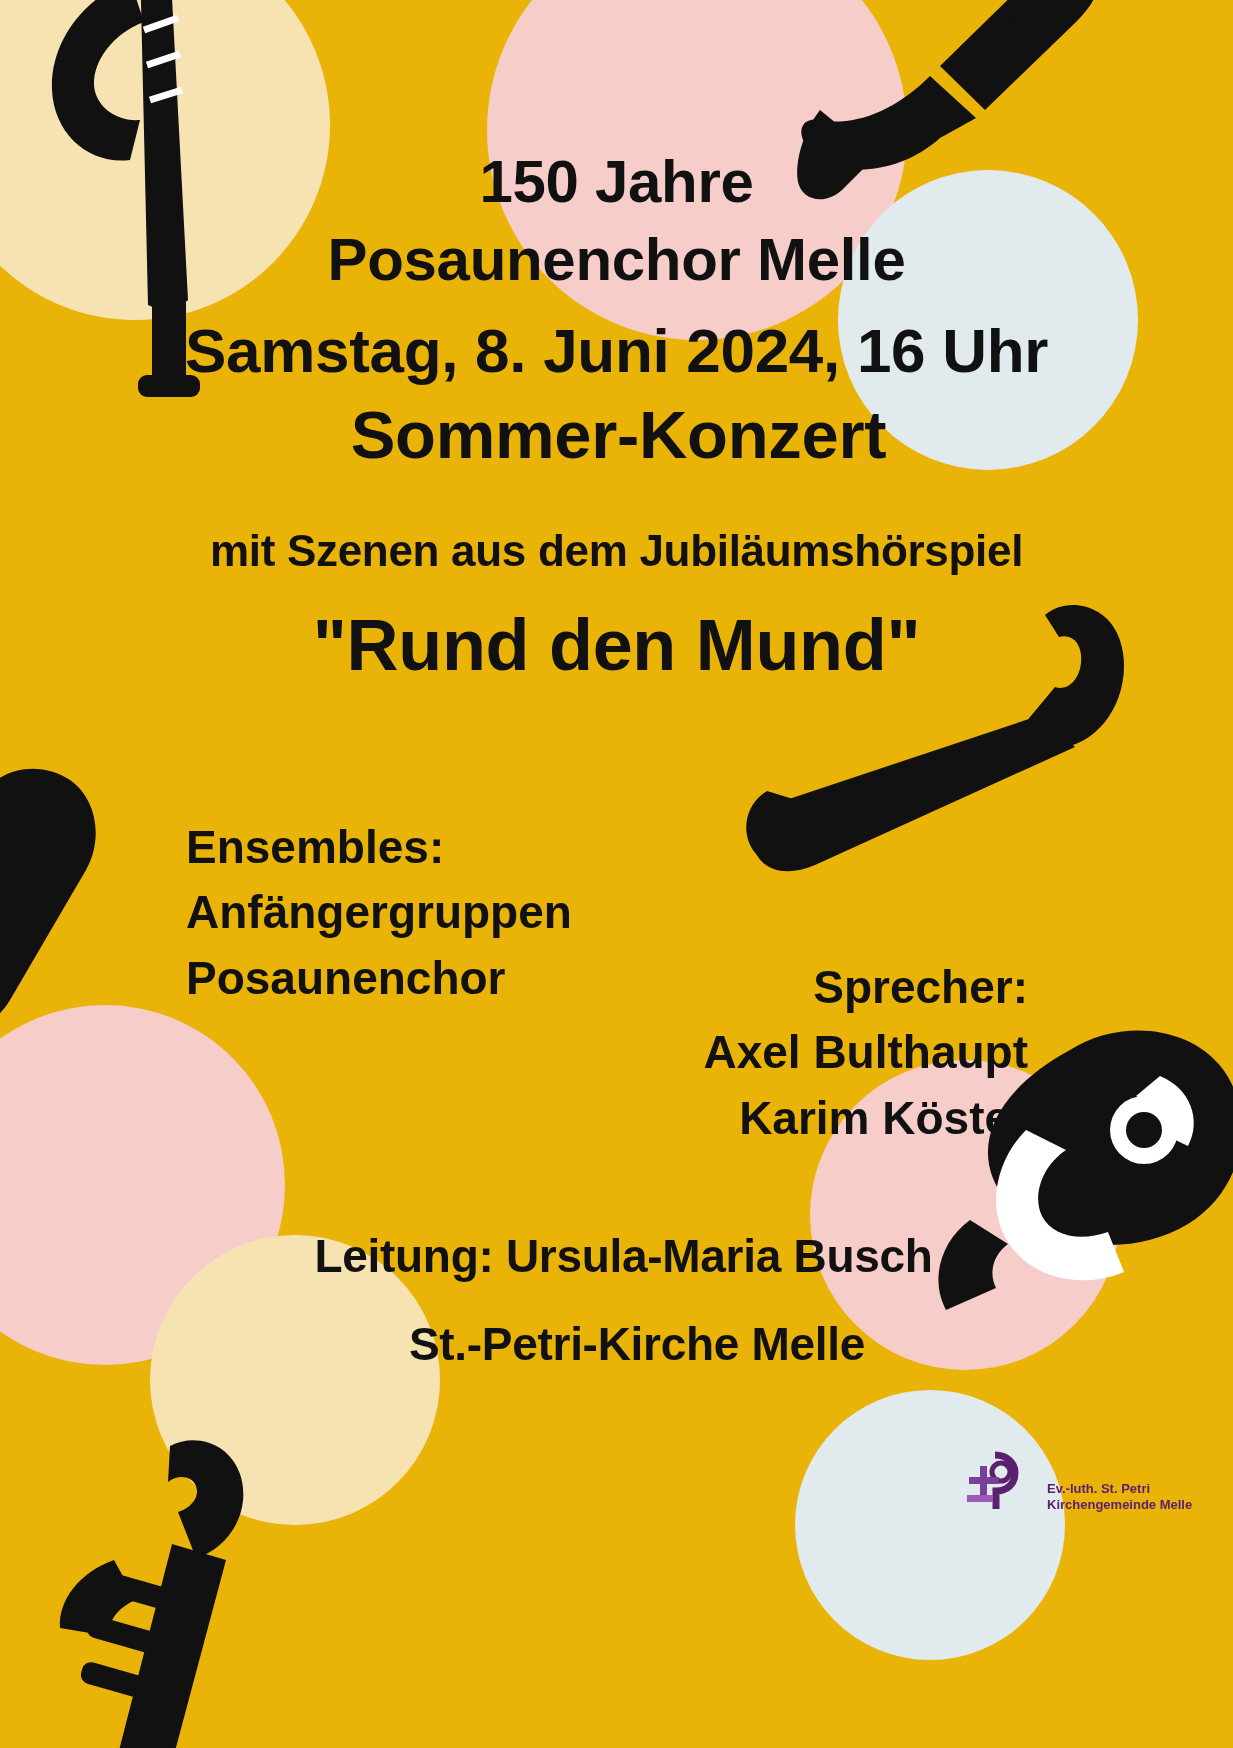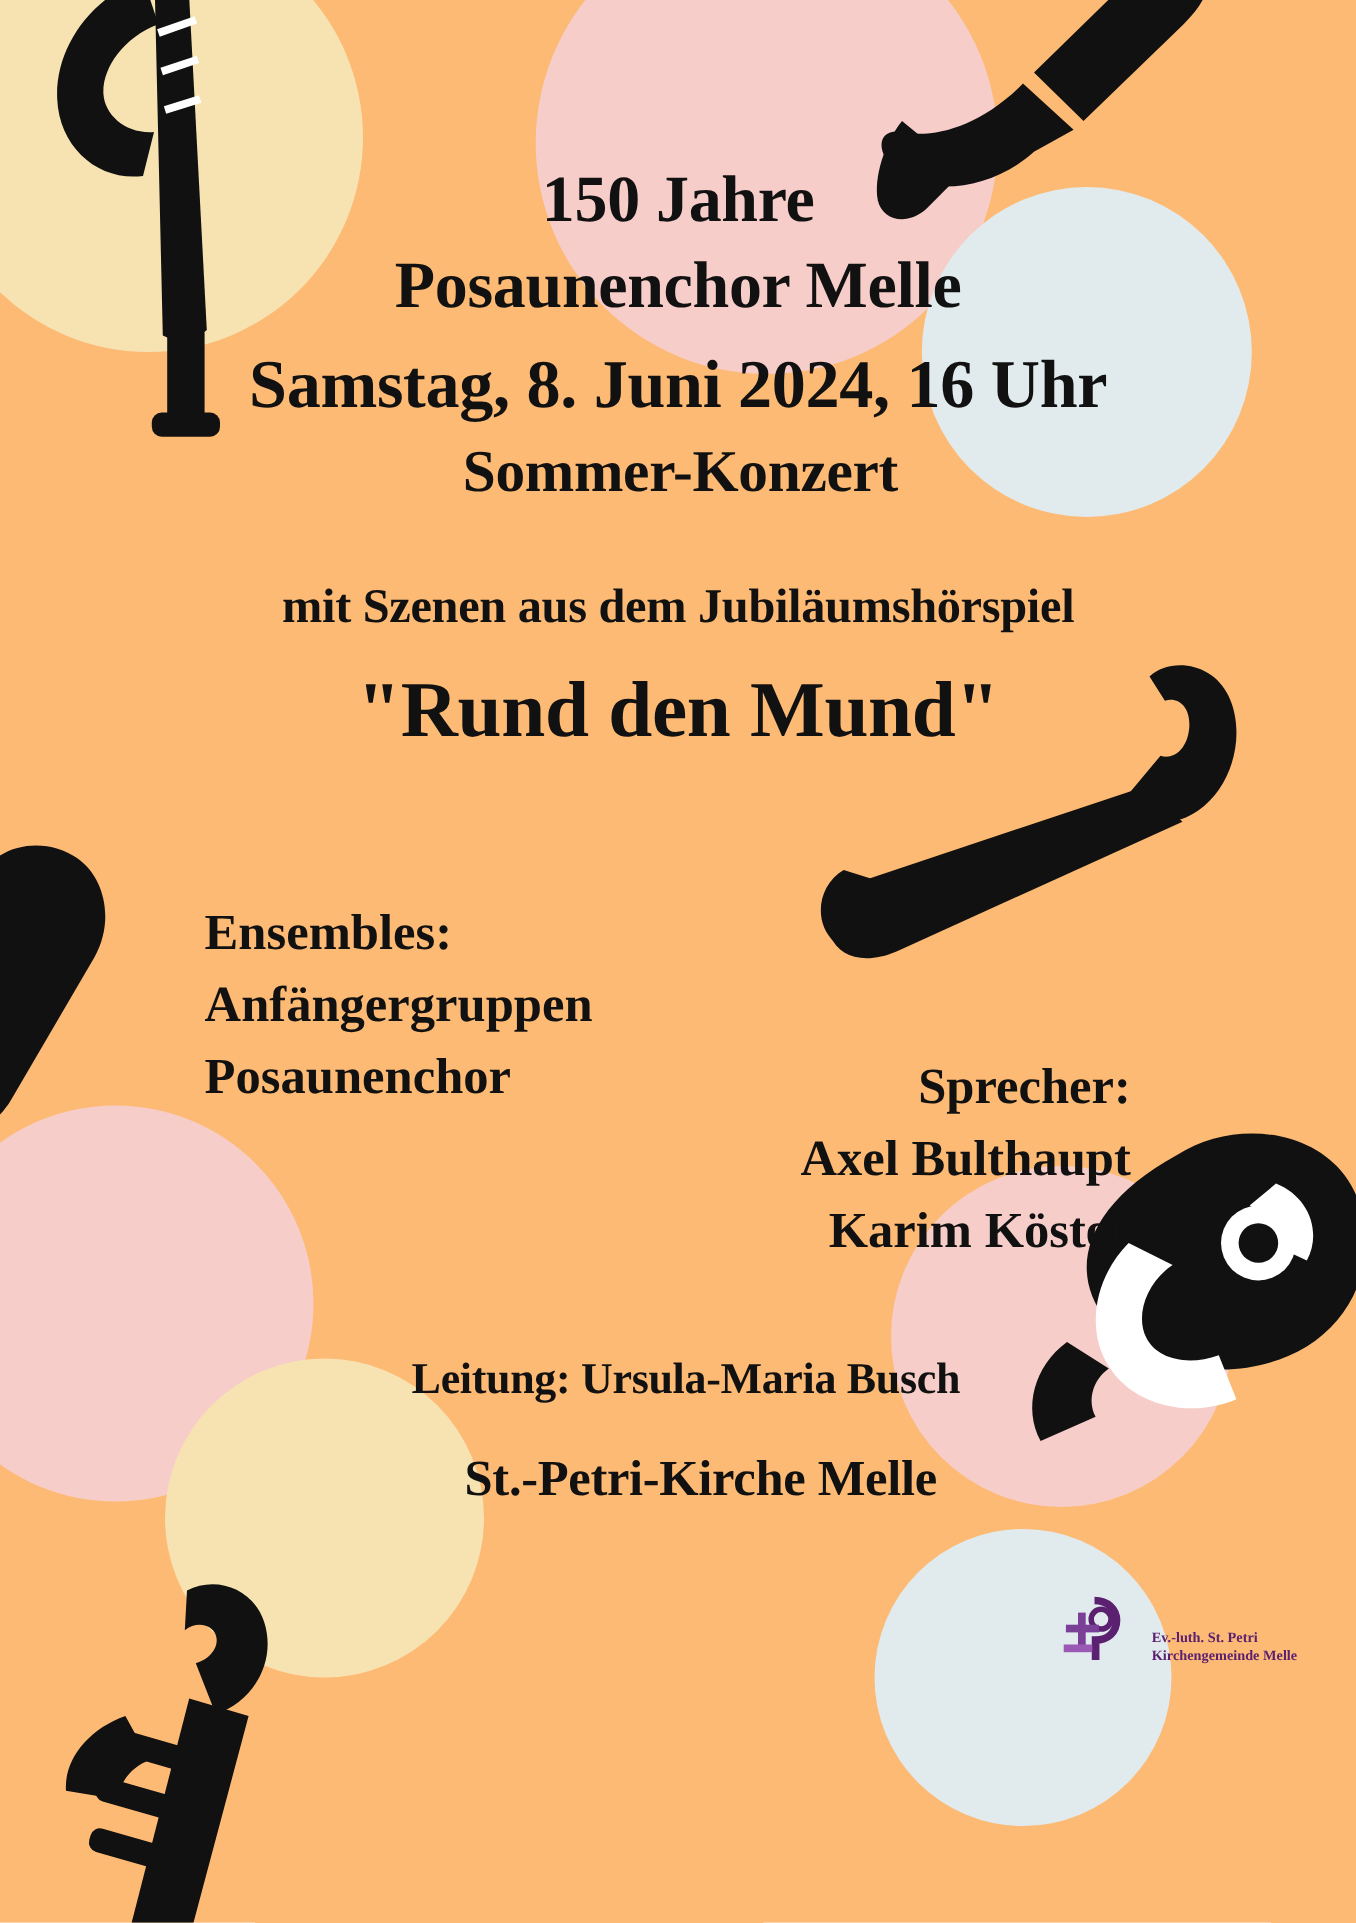--- a/index.html
+++ b/index.html
@@ -6,22 +6,22 @@
   html, body {
     margin: 0;
     padding: 0;
     background: #ffffff;
   }
   .poster {
     position: relative;
     width: 1233px;
     height: 1748px;
     overflow: hidden;
-    background: #fdba74;
-    font-family: Liberation Serif, serif;
+    background: #eab308;
+    font-family: Liberation Sans, sans-serif;
     color: #111111;
   }
 
   
   .blob {
     position: absolute;
     border-radius: 50%;
     z-index: 0;
   }
 
@@ -44,21 +44,21 @@
     text-align: center;
     font-weight: bold;
     line-height: 1.05;
     letter-spacing: -0.3px;
     white-space: nowrap;
   }
 
   .t-150          { left: 0; right: 0; top: 150px;  font-size: 60px; }
   .t-chor         { left: 0; right: 0; top: 228px;  font-size: 60px; }
   .t-date         { left: 0; right: 0; top: 318px;  font-size: 62px; }
-  .t-sommer       { left: 4px; right: 0; top: 400px;  font-size: 54px; }
+  .t-sommer       { left: 4px; right: 0; top: 400px;  font-size: 67px; }
   .t-szenen       { left: 0; right: 0; top: 528px;  font-size: 44px; }
   .t-rund         { left: 0; right: 0; top: 608px;  font-size: 72px; }
 
   .ensembles {
     position: absolute;
     left: 186px;
     top: 775px;
     text-align: left;
     font-weight: bold;
     font-size: 46px;
@@ -71,21 +71,21 @@
     position: absolute;
     right: 205px;
     top: 955px;
     text-align: right;
     font-weight: bold;
     font-size: 46px;
     line-height: 1.42;
     z-index: 3;
   }
 
-  .t-leitung      { left: 0; right: 0; top: 1232px; font-size: 40px; padding-left: 14px; }
+  .t-leitung      { left: 0; right: 0; top: 1232px; font-size: 46px; padding-left: 14px; }
   .t-kirche       { left: 0; right: 0; top: 1320px; font-size: 46px; margin-left: 41px; }
   .t-eintritt     { left: 0; right: 0; top: 1418px; font-size: 46px; }
 
   
   .logo {
     position: absolute;
     left: 965px;
     top: 1438px;
     width: 210px;
     height: 75px;

